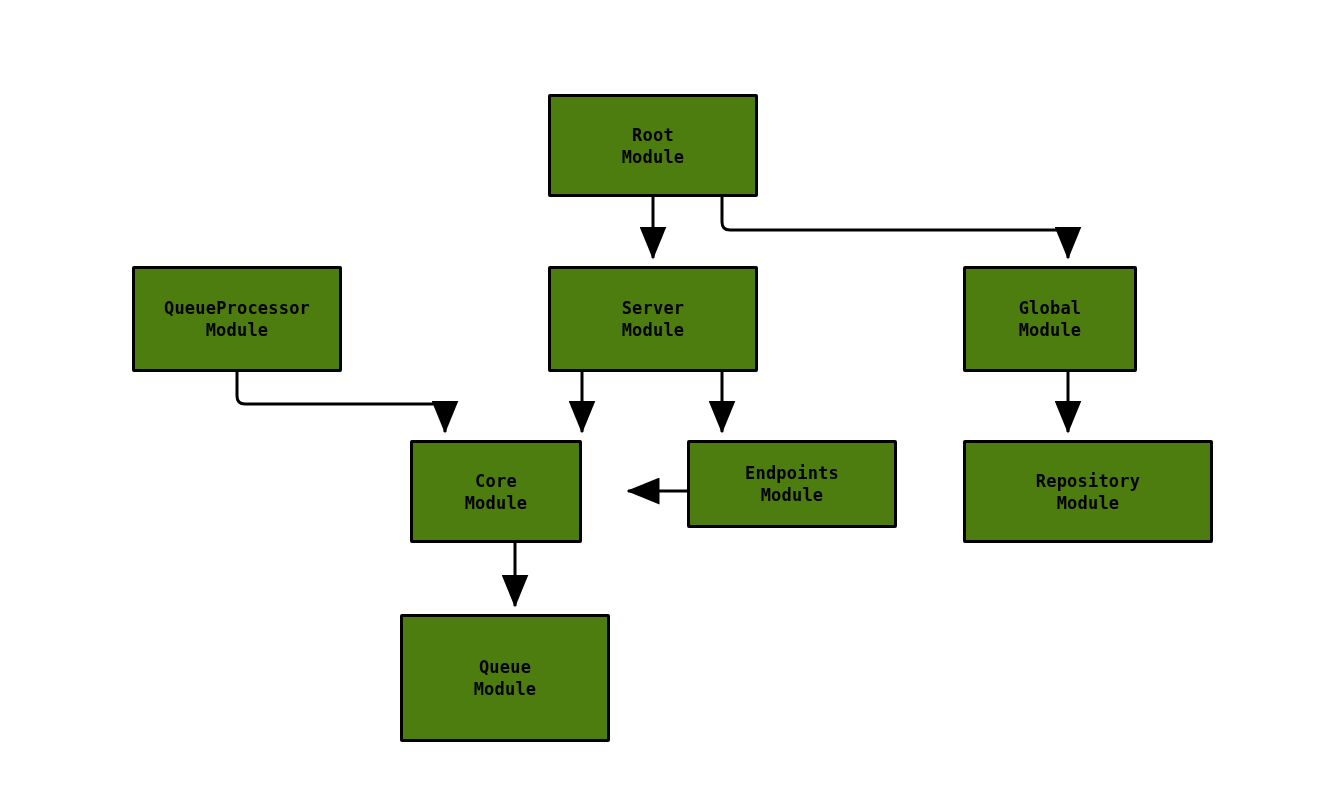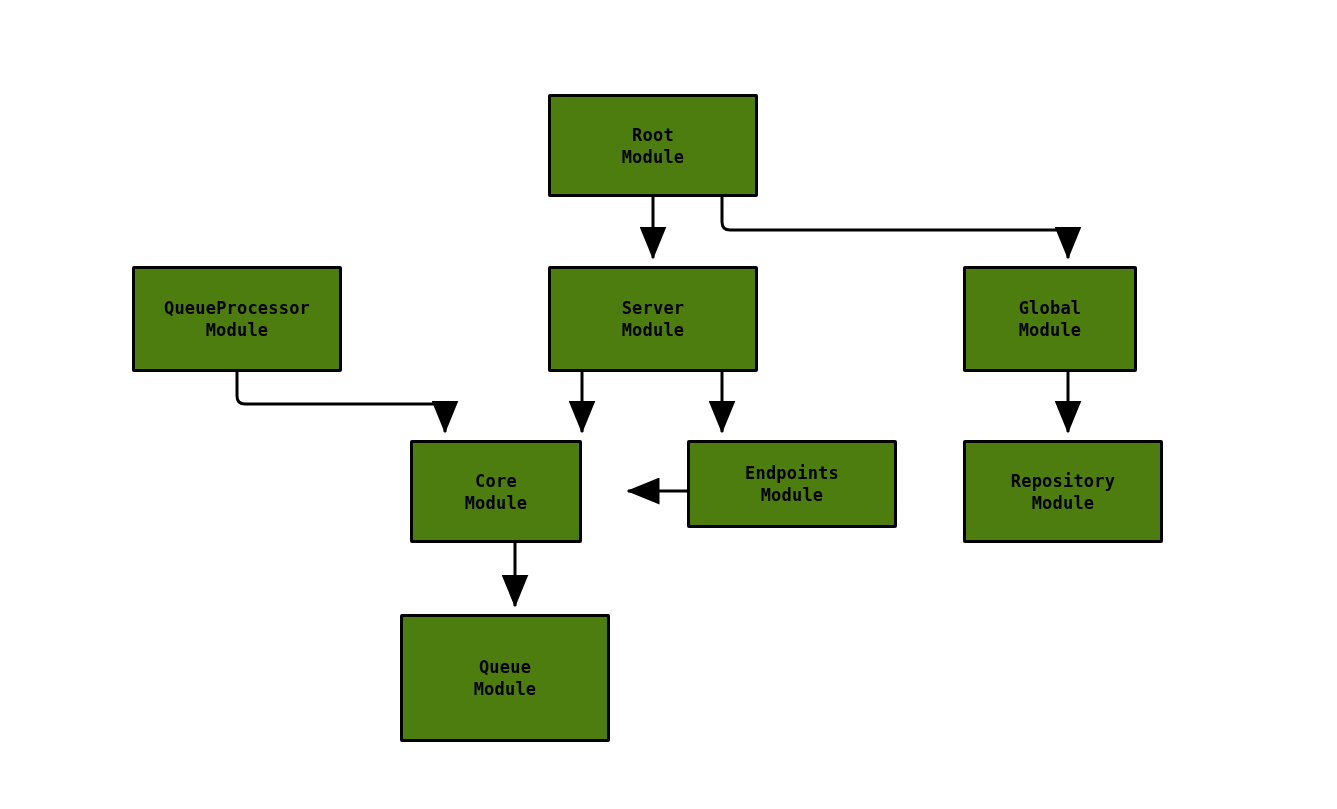--- a/index.html
+++ b/index.html
@@ -91,21 +91,21 @@
   <div class="node" id="node-core" style="left: 410px; top: 440px; width: 172px; height: 103px;">
     <div class="node-label">Core
 Module</div>
   </div>
 
   <div class="node" id="node-endpoints" style="left: 687px; top: 440px; width: 210px; height: 88px;">
     <div class="node-label">Endpoints
 Module</div>
   </div>
 
-  <div class="node" id="node-repository" style="left: 963px; top: 440px; width: 200px; height: 103px;">
+  <div class="node" id="node-repository" style="left: 963px; top: 440px; width: 250px; height: 103px;">
     <div class="node-label">Repository
 Module</div>
   </div>
 
   <div class="node" id="node-queue" style="left: 400px; top: 614px; width: 210px; height: 128px;">
     <div class="node-label">Queue
 Module</div>
   </div>
 
 </div>

